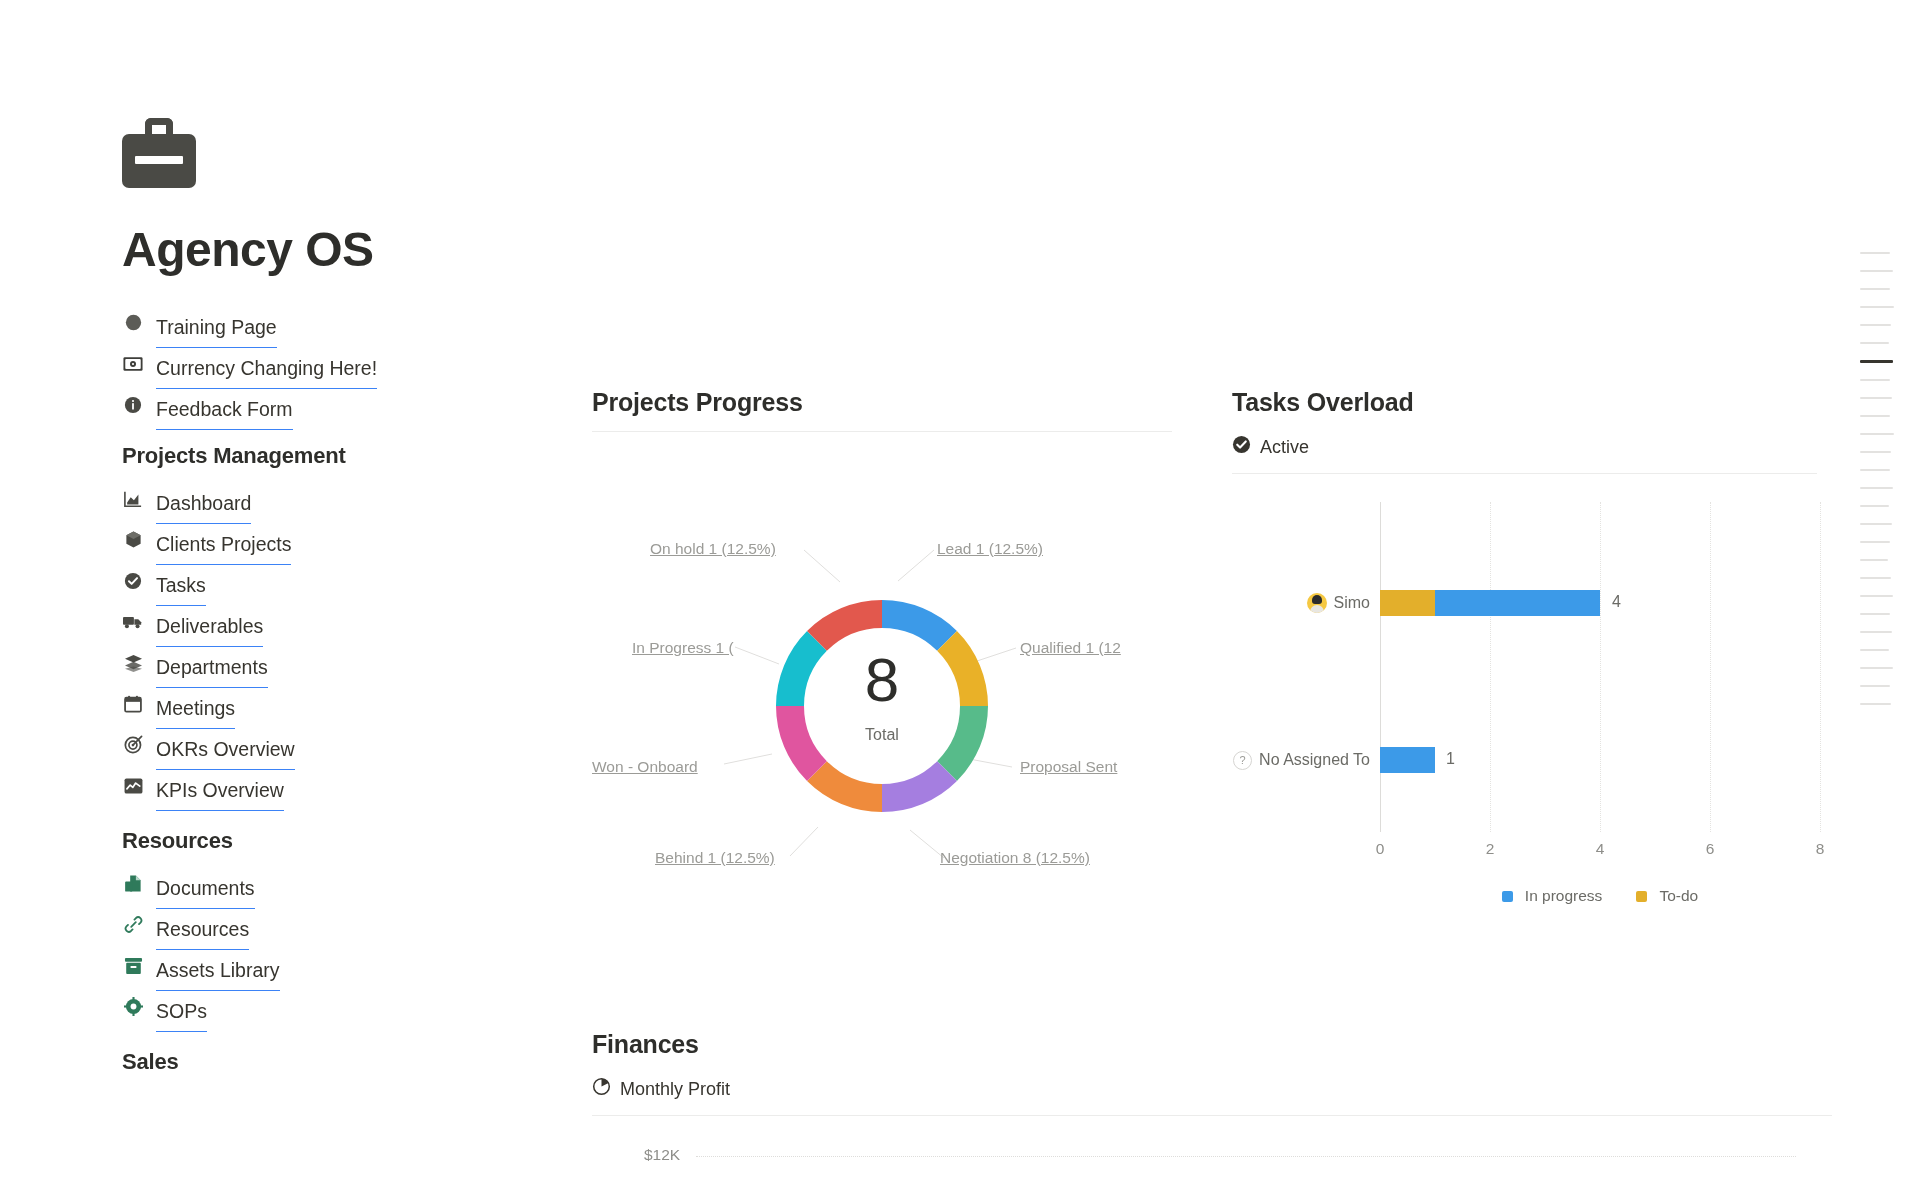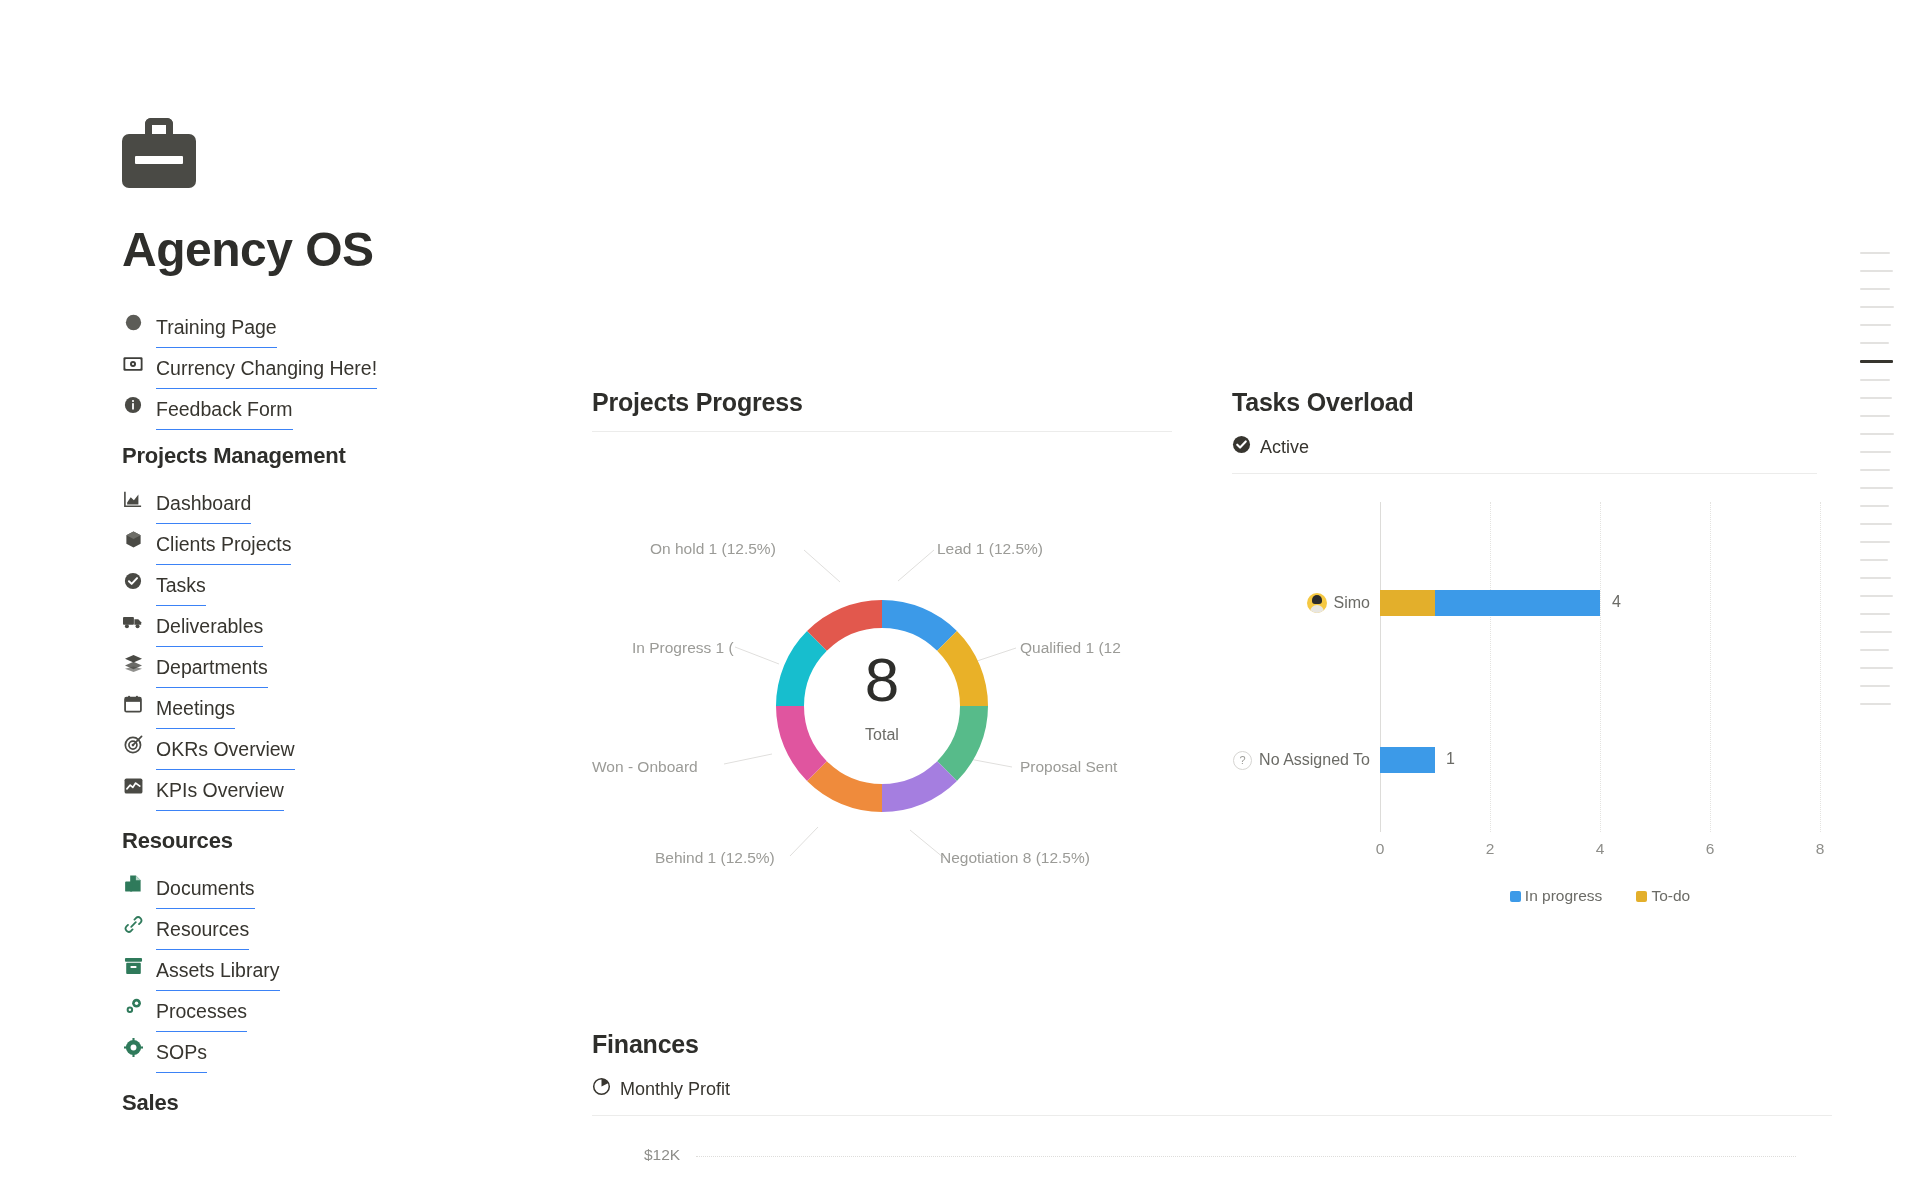--- a/index.html
+++ b/index.html
@@ -139,20 +139,21 @@
     left: 0; right: 0; top: 262px;
     text-align: center;
     font-size: 16px;
     color: #6b6b66;
   }
   .donut-lbl {
     position: absolute;
     font-size: 15.5px;
     color: #9b9b97;
     white-space: nowrap;
+    text-decoration: underline;
   }
 
   
   .bars-wrap {
     position: relative;
     width: 585px; height: 420px;
     margin-top: 28px;
   }
   .bar-row {
     position: absolute;
@@ -230,21 +231,21 @@
     color: #8e8e8a;
     transform: translateX(-50%);
   }
   .legend {
     position: absolute;
     top: 385px; left: 148px;
     width: 440px;
     display: flex; align-items: center; justify-content: center;
     gap: 34px;
   }
-  .legend-item { display: flex; align-items: center; gap: 4px; font-size: 15.5px; color: #6b6b66; }
+  .legend-item { display: flex; align-items: center; gap: 12px; font-size: 15.5px; color: #6b6b66; }
   .legend-sw { width: 11px; height: 11px; border-radius: 2px; }
 
   
   .row-finances { position: absolute; left: 0; top: 1030px; width: 1240px; }
   .fin-plot { position: relative; margin-top: 30px; height: 80px; }
   .fin-ylbl {
     position: absolute; left: 52px; top: 0;
     font-size: 15.5px; color: #8e8e8a;
   }
   .fin-grid {
@@ -437,33 +438,20 @@
         <span class="nav-ico">
           <svg width="19" height="18" viewBox="0 0 20 19">
             <rect x="1" y="1" width="18" height="4" rx="1" fill="#2f7a5b"></rect>
             <rect x="2.3" y="6" width="15.4" height="12" rx="1" fill="#2f7a5b"></rect>
             <rect x="6.8" y="9.5" width="6.4" height="2" rx="0.8" fill="#ffffff"></rect>
           </svg>
         </span>
         <span class="nav-label">Assets Library</span>
       </div>
 
-      <div class="nav-item">
-        <span class="nav-ico">
-          <svg width="19" height="19" viewBox="0 0 20 20">
-            <g fill="#2f7a5b">
-              <circle cx="13.2" cy="6.5" r="4.6"></circle>
-              <circle cx="6.2" cy="13.5" r="3.4"></circle>
-            </g>
-            <circle cx="13.2" cy="6.5" r="1.8" fill="#ffffff"></circle>
-            <circle cx="6.2" cy="13.5" r="1.3" fill="#ffffff"></circle>
-          </svg>
-        </span>
-        <span class="nav-label">Processes</span>
-      </div>
 
       <div class="nav-item">
         <span class="nav-ico">
           <svg width="19" height="19" viewBox="0 0 20 20">
             <circle cx="10" cy="10" r="8" fill="#2f7a5b"></circle>
             <circle cx="10" cy="10" r="3.1" fill="#ffffff"></circle>
             <g fill="#2f7a5b">
               <rect x="8.9" y="-0.4" width="2.2" height="3.4"></rect>
               <rect x="8.9" y="17" width="2.2" height="3.4"></rect>
               <rect x="-0.4" y="8.9" width="3.4" height="2.2"></rect>

